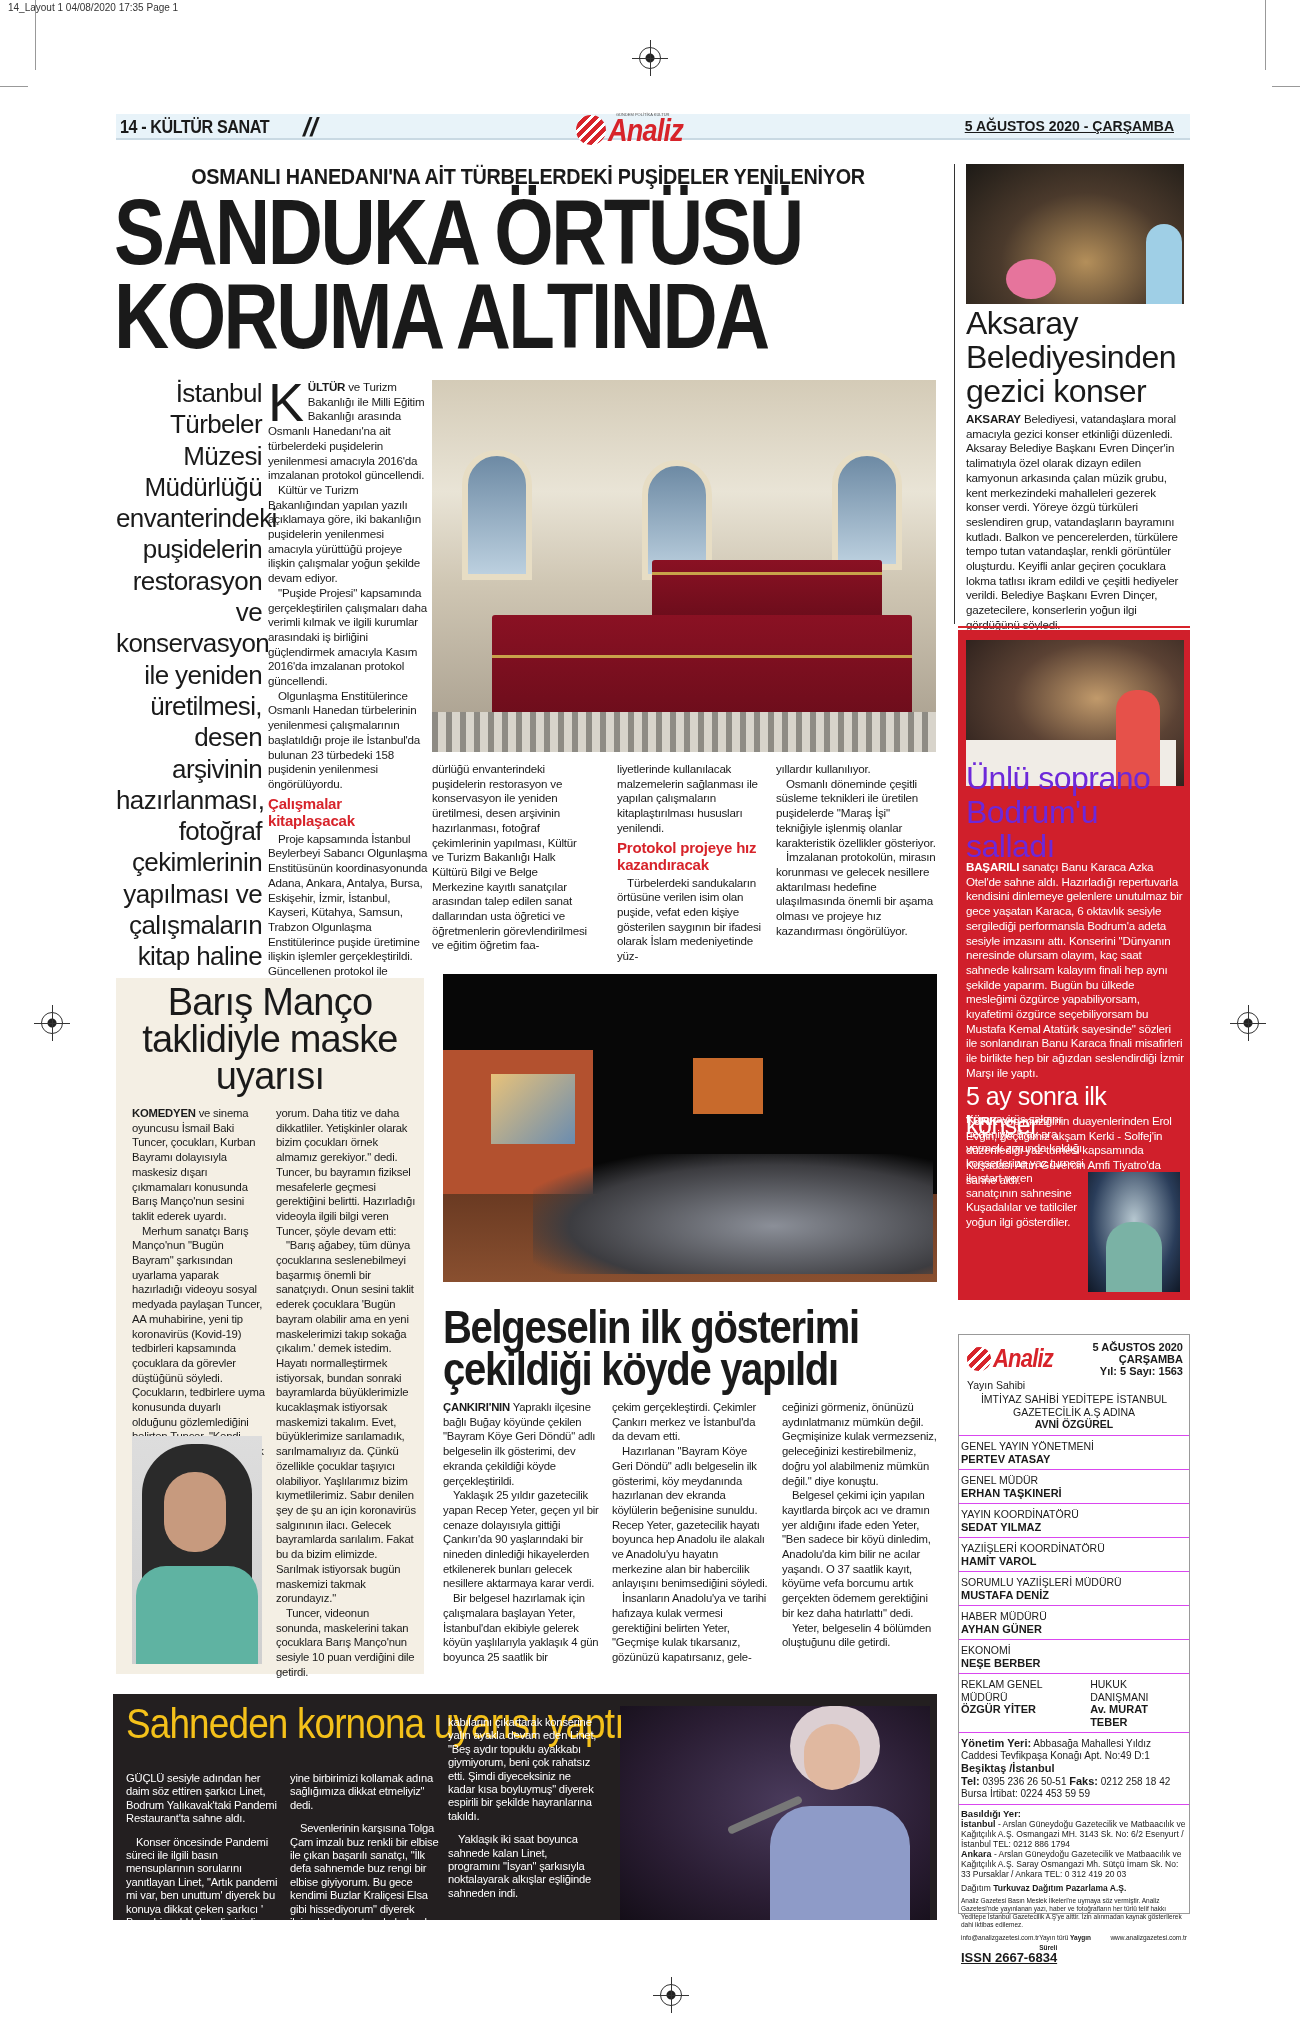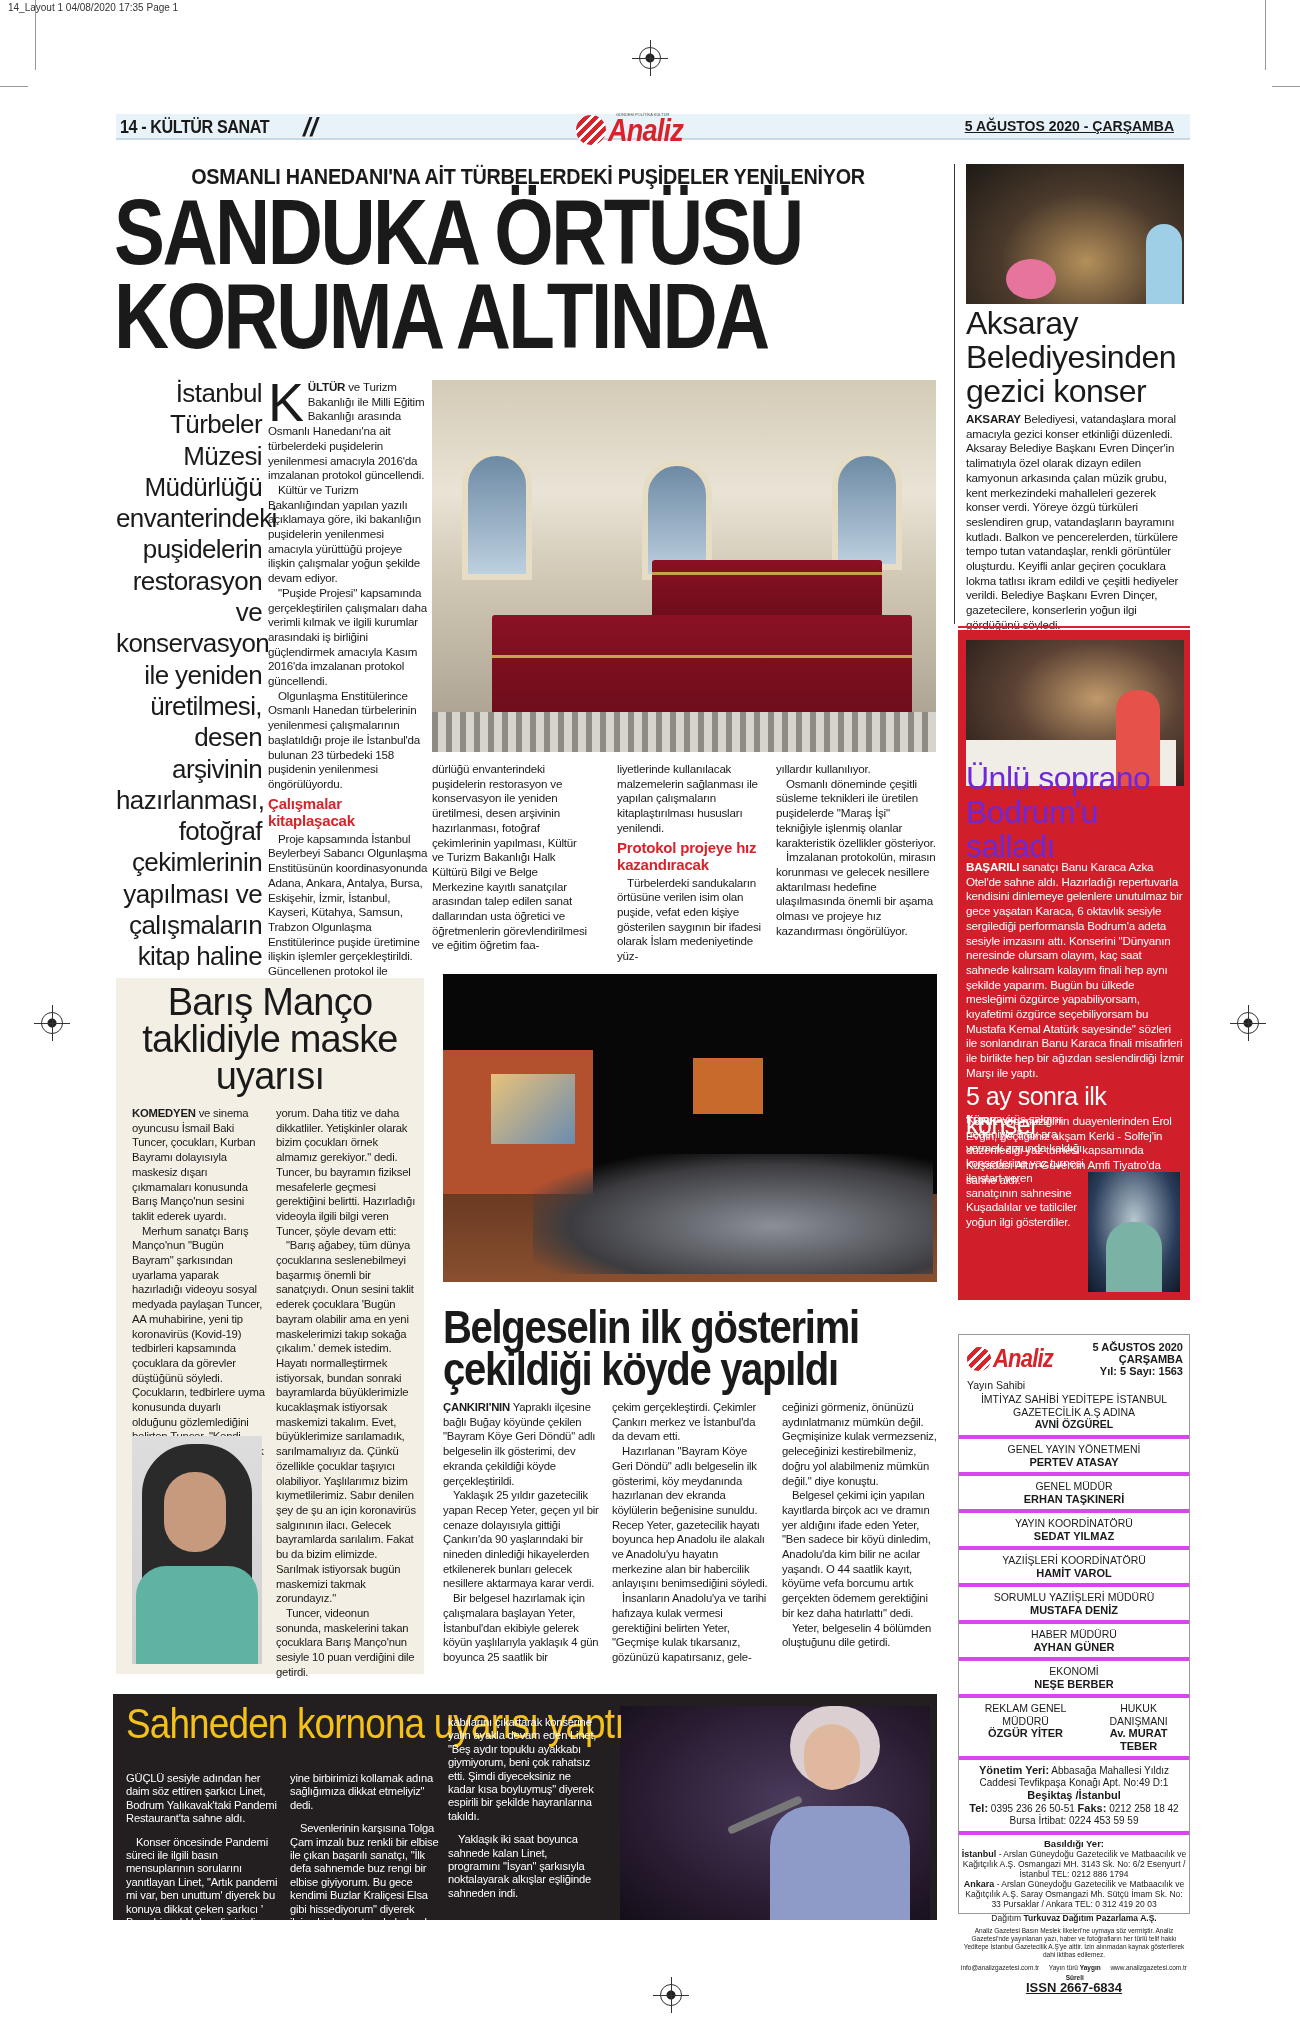--- a/index.html
+++ b/index.html
@@ -47,21 +47,21 @@
   .rh-title { font-size: 32px; line-height: 34px; letter-spacing: -0.5px; }
   .red-box { left: 958px; top: 630px; width: 232px; height: 670px; background: #d01f2b; color: #fff; }
   .photo-soprano { left: 966px; top: 640px; width: 218px; height: 146px; background: radial-gradient(ellipse at 60% 40%, #c19a6b 0%, #5b4234 45%, #201716 100%); }
   .photo-soprano .dress { position: absolute; left: 150px; top: 50px; width: 44px; height: 96px; background: #e6514a; border-radius: 20px 20px 0 0; }
   .photo-soprano .piano { position: absolute; left: 0; top: 100px; width: 210px; height: 46px; background: #f0ece6; }
   .photo-evgin { left: 1088px; top: 1172px; width: 92px; height: 120px; background: radial-gradient(ellipse at 50% 40%, #b6c7d0 0%, #2a3d5a 65%, #101826 100%); }
   .photo-evgin .suit { position: absolute; left: 18px; top: 50px; width: 56px; height: 70px; background: #7ab2a5; border-radius: 25px 25px 0 0; }
 
   .masthead { left: 958px; top: 1334px; width: 232px; height: 580px; border: 1px solid #999; }
   .mh-logo { position: absolute; left: 8px; top: 8px; display: flex; align-items: center; }
-  .mh-row { border-top: 4px solid #d946ef; text-align: center; font-size: 10.5px; line-height: 12.5px; padding: 4px 2px; }
+  .mh-row { border-top: 1px solid #d946ef; font-size: 10.5px; line-height: 12.5px; padding: 4px 2px; }
   .mh-row b { display: block; font-size: 11px; }
 
   .baris-box { left: 116px; top: 978px; width: 308px; height: 696px; background: #f4efe4; }
   .baris-title { left: 116px; top: 984px; width: 308px; text-align: center; font-size: 38px; line-height: 37px; letter-spacing: -0.8px; }
   .photo-baris { left: 132px; top: 1436px; width: 130px; height: 228px; background: linear-gradient(180deg, #ddd 0%, #cfcfcf 100%); overflow: hidden; }
   .photo-baris .hair { position: absolute; left: 10px; top: 8px; width: 110px; height: 200px; border-radius: 50px 50px 20px 20px; background: #2a2a2a; }
   .photo-baris .face { position: absolute; left: 32px; top: 36px; width: 62px; height: 80px; border-radius: 30px; background: #c79a7e; }
   .photo-baris .shirt { position: absolute; left: 4px; top: 130px; width: 122px; height: 100px; background: #5fb3a2; border-radius: 30px 30px 0 0; }
 
   .photo-village { left: 443px; top: 974px; width: 494px; height: 308px; background: #070707; overflow: hidden; }
@@ -261,21 +261,21 @@
   <p>Yaklaşık 25 yıldır gazetecilik yapan Recep Yeter, geçen yıl bir cenaze dolayısıyla gittiği Çankırı'da 90 yaşlarındaki bir nineden dinlediği hikayelerden etkilenerek bunları gelecek nesillere aktarmaya karar verdi.</p>
   <p>Bir belgesel hazırlamak için çalışmalara başlayan Yeter, İstanbul'dan ekibiyle gelerek köyün yaşlılarıyla yaklaşık 4 gün boyunca 25 saatlik bir</p>
 </div>
 <div class="abs col" style="left:612px;top:1400px;width:156px;font-size:11.3px;">
   <p class="first">çekim gerçekleştirdi. Çekimler Çankırı merkez ve İstanbul'da da devam etti.</p>
   <p>Hazırlanan "Bayram Köye Geri Döndü" adlı belgeselin ilk gösterimi, köy meydanında hazırlanan dev ekranda köylülerin beğenisine sunuldu. Recep Yeter, gazetecilik hayatı boyunca hep Anadolu ile alakalı ve Anadolu'yu hayatın merkezine alan bir habercilik anlayışını benimsediğini söyledi.</p>
   <p>İnsanların Anadolu'ya ve tarihi hafızaya kulak vermesi gerektiğini belirten Yeter, "Geçmişe kulak tıkarsanız, gözünüzü kapatırsanız, gele-</p>
 </div>
 <div class="abs col" style="left:782px;top:1400px;width:156px;font-size:11.3px;">
   <p class="first">ceğinizi görmeniz, önünüzü aydınlatmanız mümkün değil. Geçmişinize kulak vermezseniz, geleceğinizi kestirebilmeniz, doğru yol alabilmeniz mümkün değil." diye konuştu.</p>
-  <p>Belgesel çekimi için yapılan kayıtlarda birçok acı ve dramın yer aldığını ifade eden Yeter, "Ben sadece bir köyü dinledim, Anadolu'da kim bilir ne acılar yaşandı. O 44 saatlik kayıt, köyüme vefa borcumu artık gerçekten ödemem gerektiğini bir kez daha hatırlattı" dedi.</p>
+  <p>Belgesel çekimi için yapılan kayıtlarda birçok acı ve dramın yer aldığını ifade eden Yeter, "Ben sadece bir köyü dinledim, Anadolu'da kim bilir ne acılar yaşandı. O 37 saatlik kayıt, köyüme vefa borcumu artık gerçekten ödemem gerektiğini bir kez daha hatırlattı" dedi.</p>
   <p>Yeter, belgeselin 4 bölümden oluştuğunu dile getirdi.</p>
 </div>
 
 <div class="abs dark-box"></div>
 <div class="abs photo-linet">
     <div class="dress"></div>
     <div class="hair"></div>
     <div class="face"></div>
     <div class="mic"></div>
   </div>

